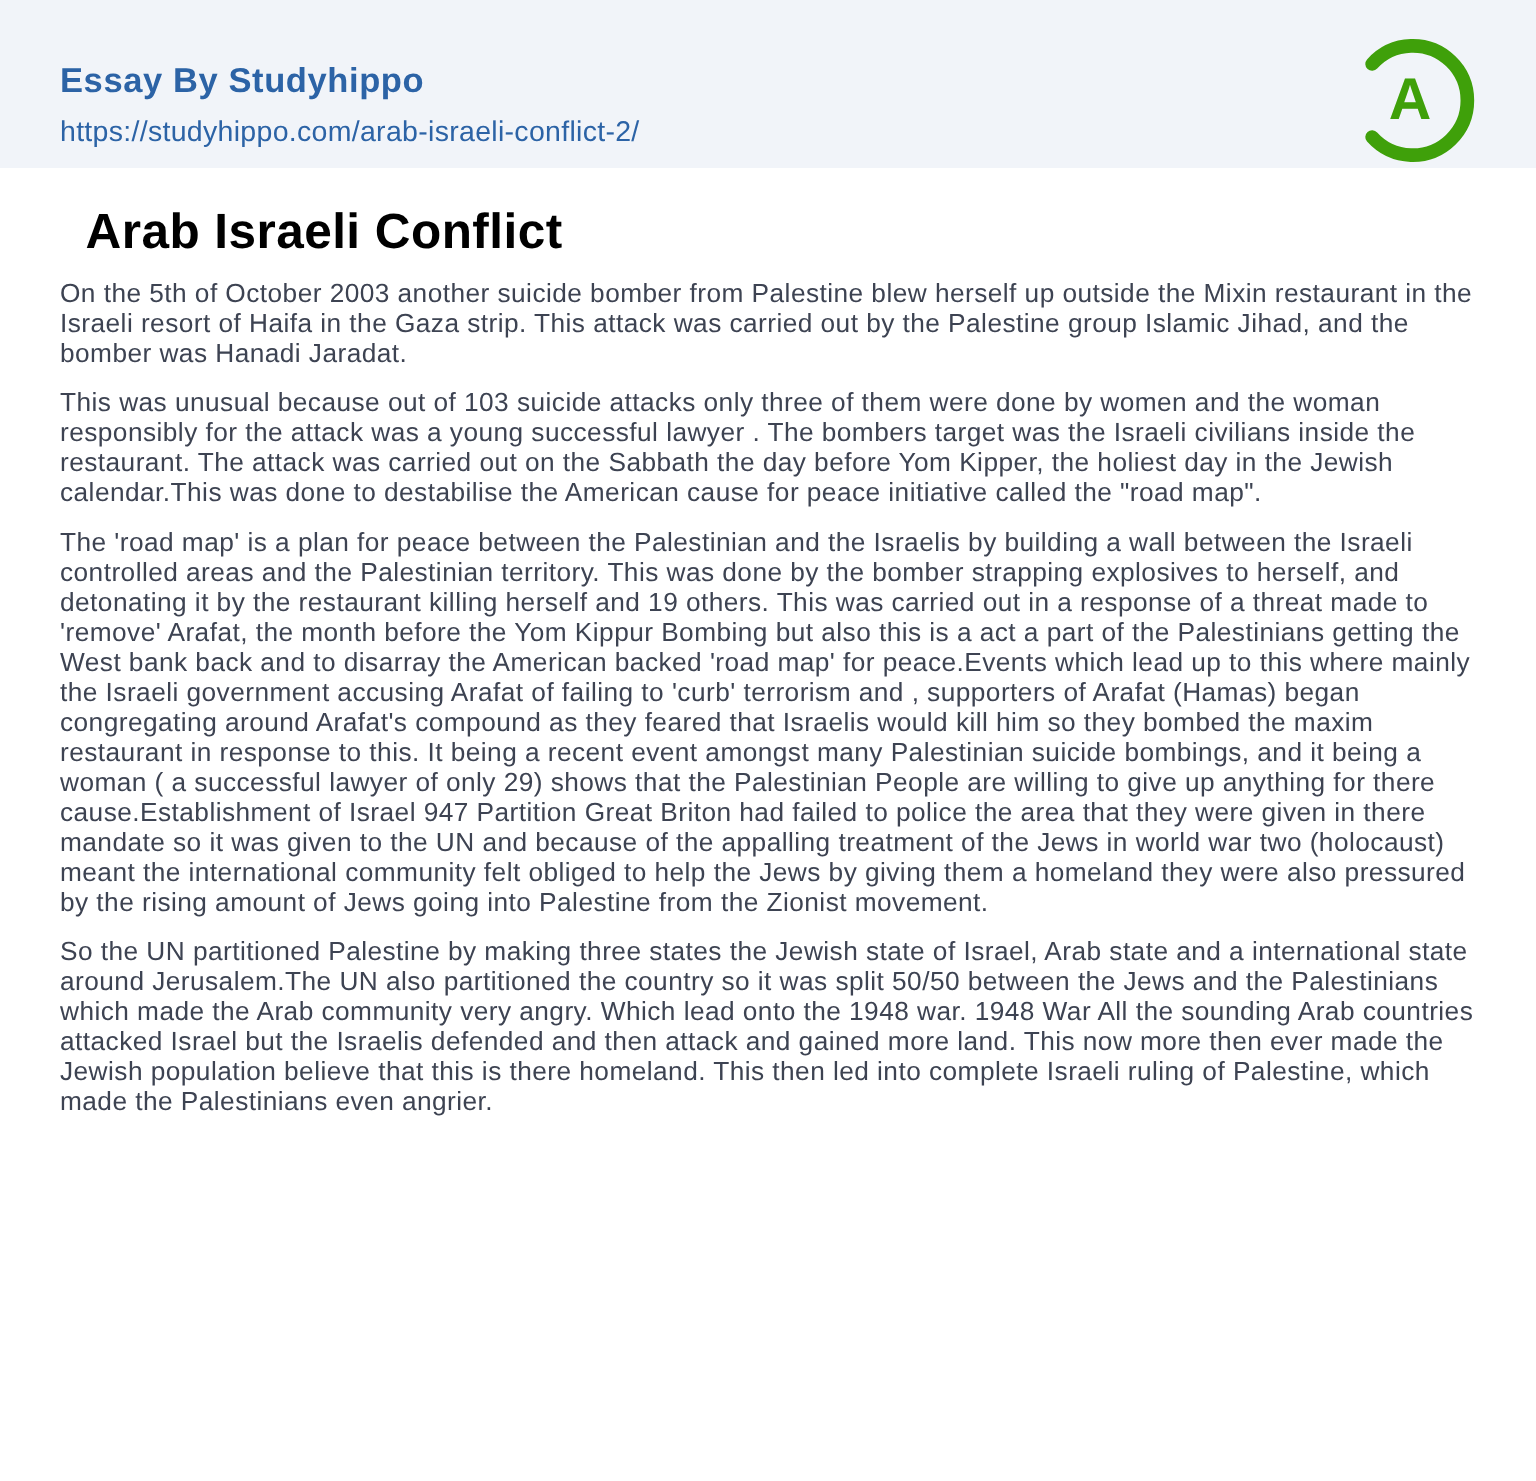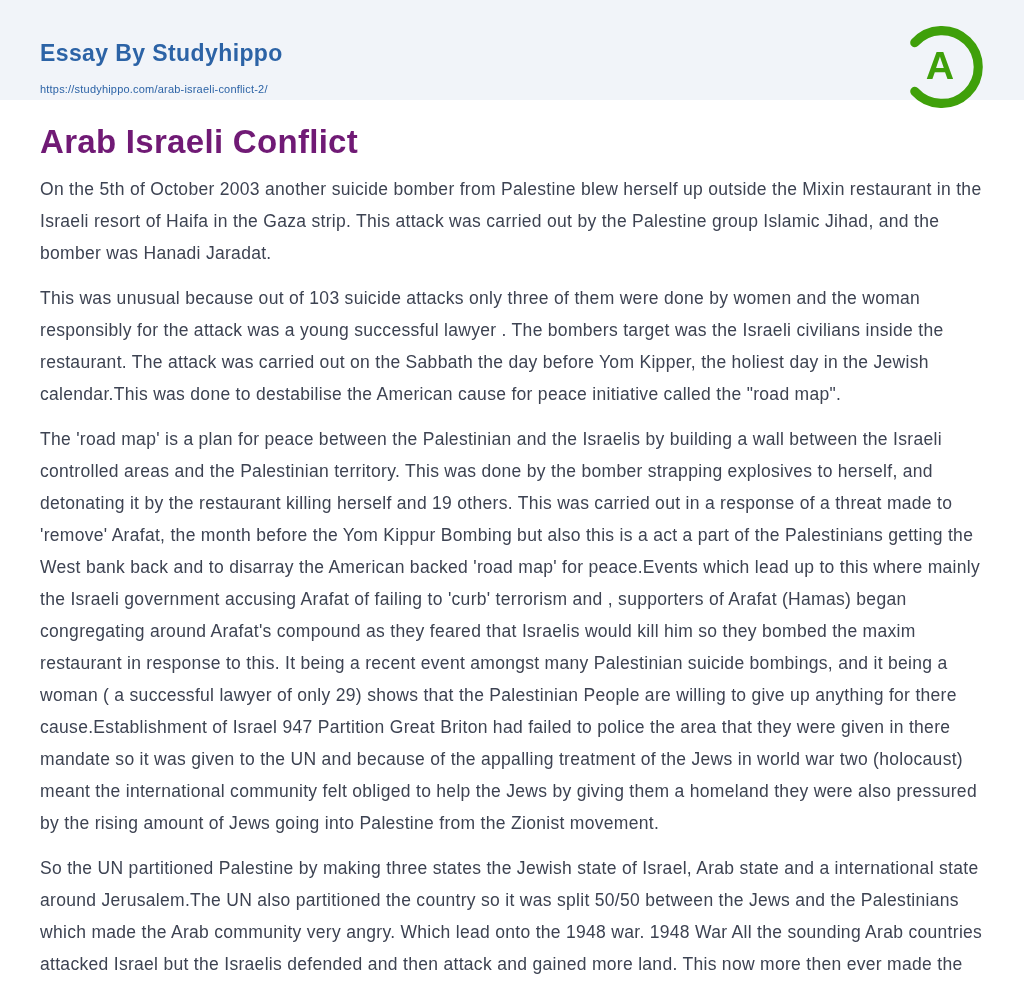--- a/index.html
+++ b/index.html
@@ -13,69 +13,69 @@
   body {
     height: 987px;
     overflow: hidden;
     position: relative;
   }
 
   
   .page-header {
     position: relative;
     width: 100%;
-    height: 100px;
+    height: 112px;
     background: #f1f4f9;
     padding: 40px 40px 0 40px;
   }
 
   .site-title {
     font-size: 23px;
     font-weight: 700;
     letter-spacing: 0.4px;
     color: #2c63a6;
     line-height: 26px;
   }
 
   .site-url {
     display: inline-block;
     margin-top: 13px;
-    font-size: 11px;
+    font-size: 19px;
     letter-spacing: 0.2px;
     color: #2c63a6;
     text-decoration: none;
     line-height: 20px;
   }
 
   .logo-wrap {
     position: absolute;
     top: 21px;
     right: 37px;
     width: 92px;
     height: 92px;
   }
 
   
   .article {
     padding: 20px 40px 0 40px;
   }
 
   .article-title {
-    margin: 2px 0 11px 0;
+    margin: 2px 0 11px 17px;
     font-size: 33px;
     line-height: 40px;
     font-weight: 700;
     letter-spacing: 0.3px;
-    color: #701a75;
+    color: #000000;
   }
 
   .essay-paragraph {
     margin: 0 0 13px 0;
     font-size: 17.5px;
-    line-height: 32px;
+    line-height: 20px;
     letter-spacing: 0.3px;
     color: #3d4352;
     max-width: 946px;
   }
 </style>
 </head>
 <body>
 
 <header class="page-header">
   <div class="site-title">Essay By Studyhippo</div>

